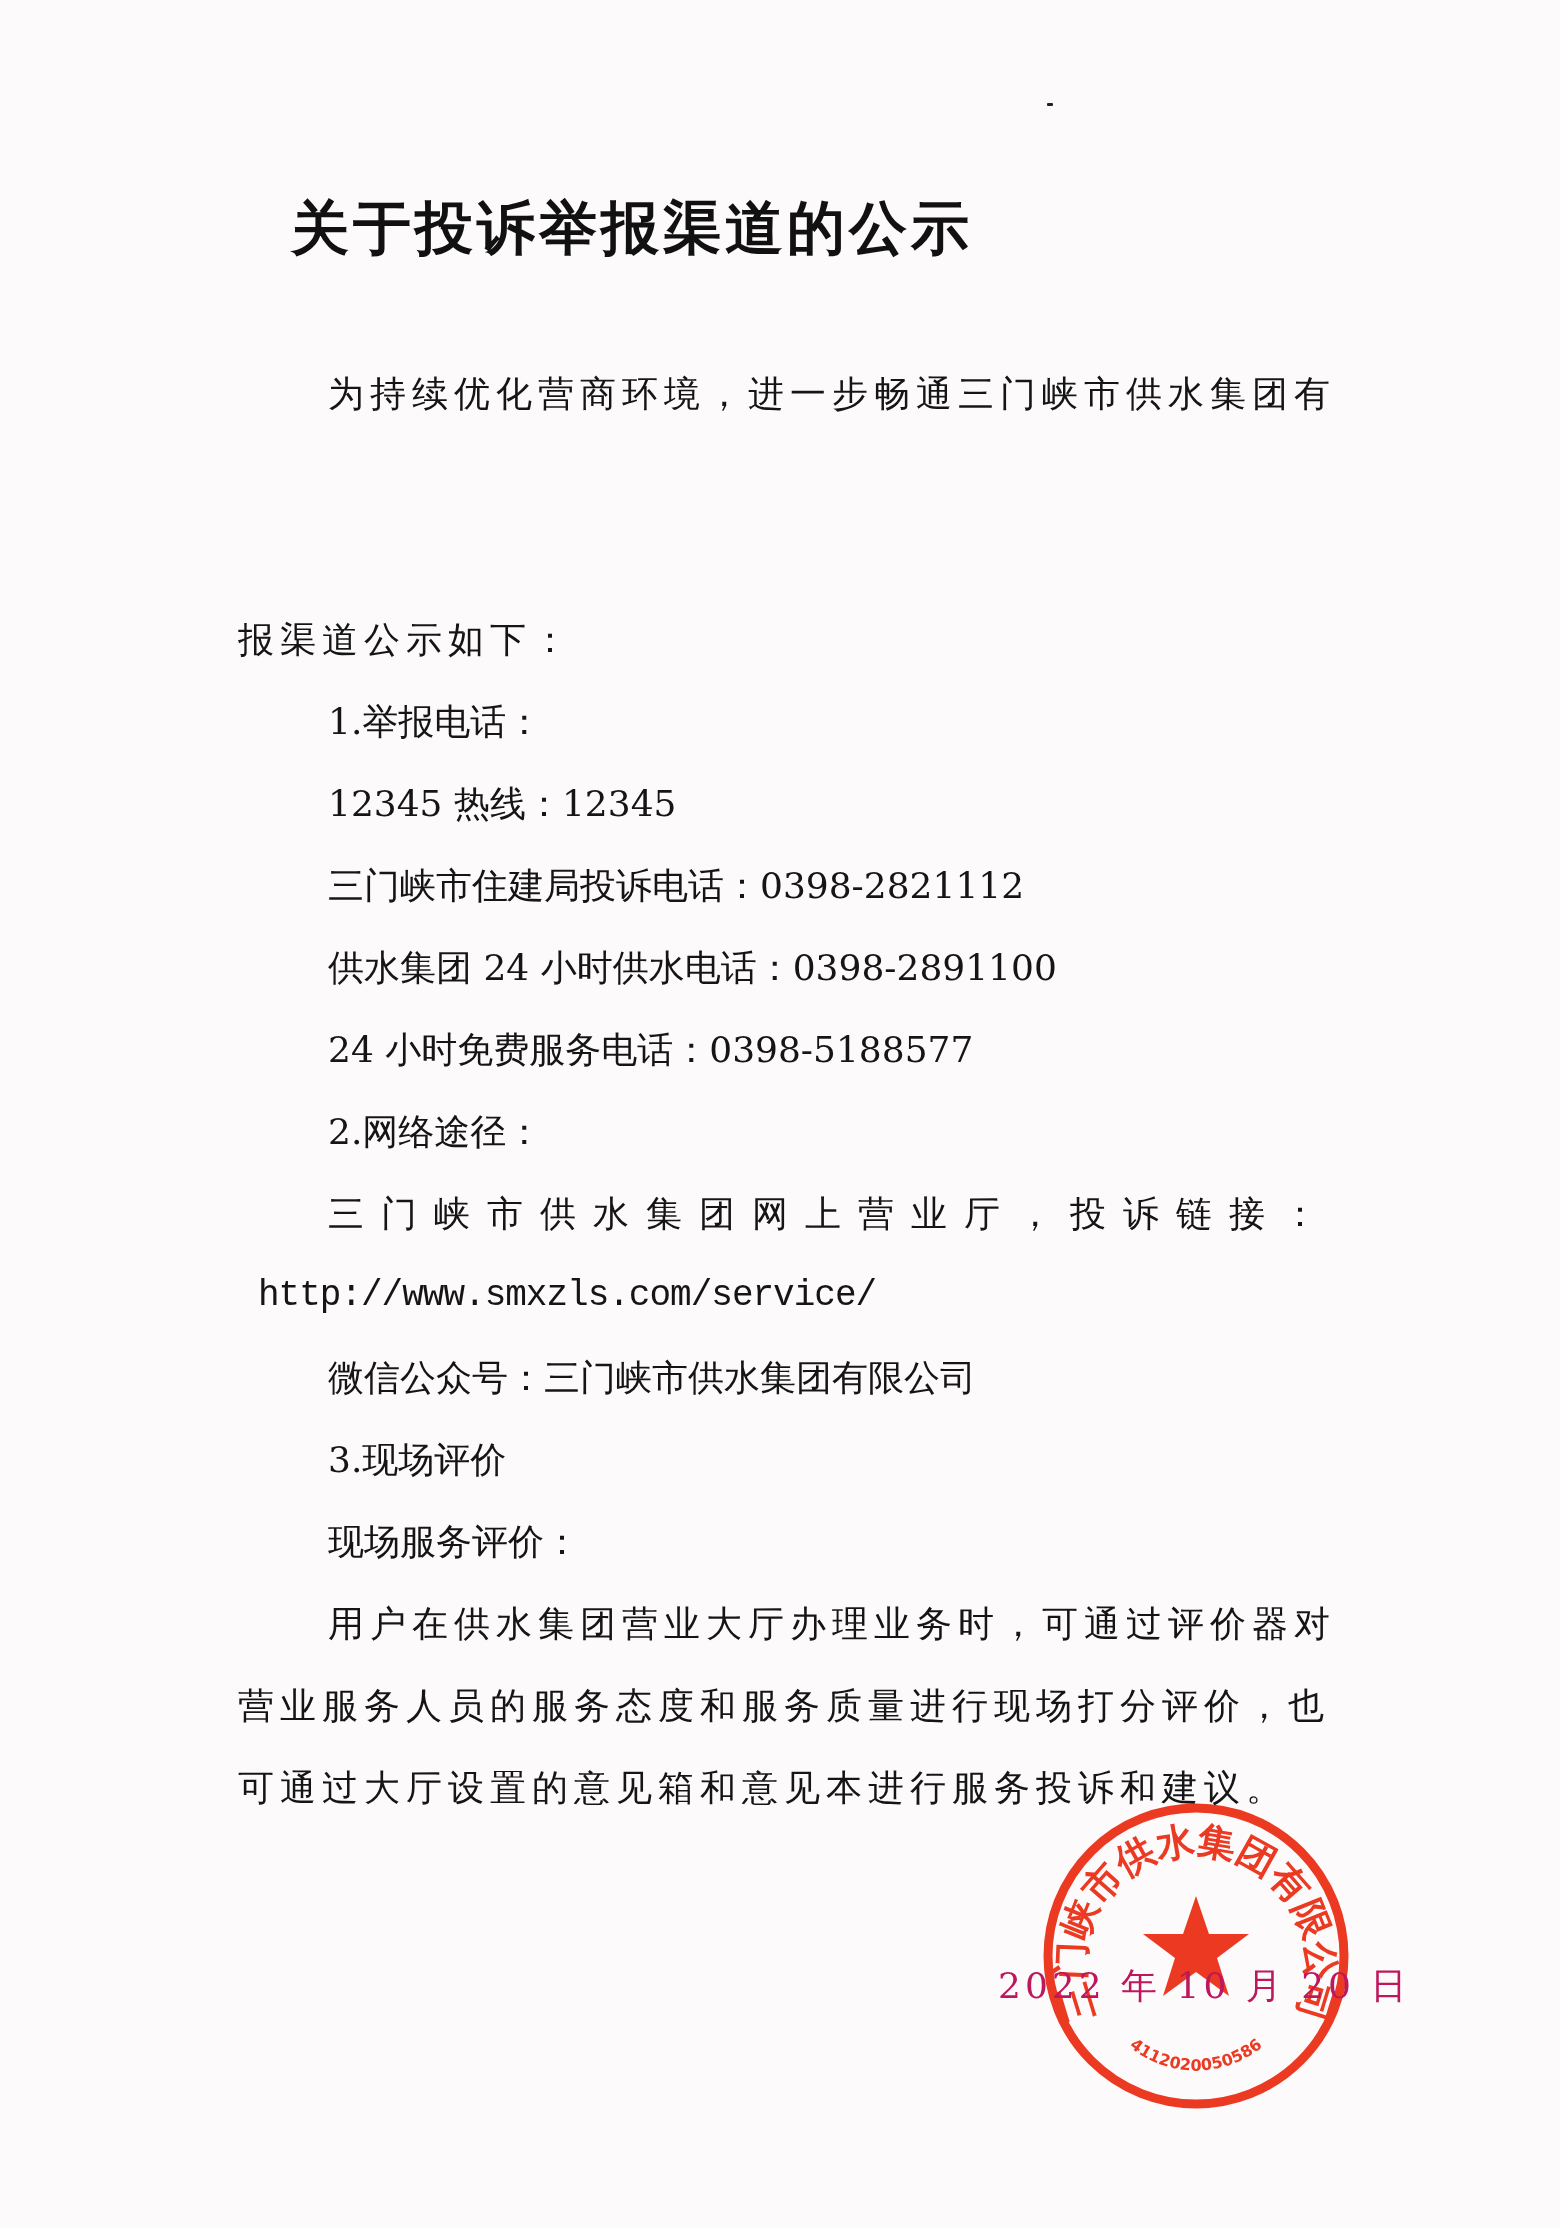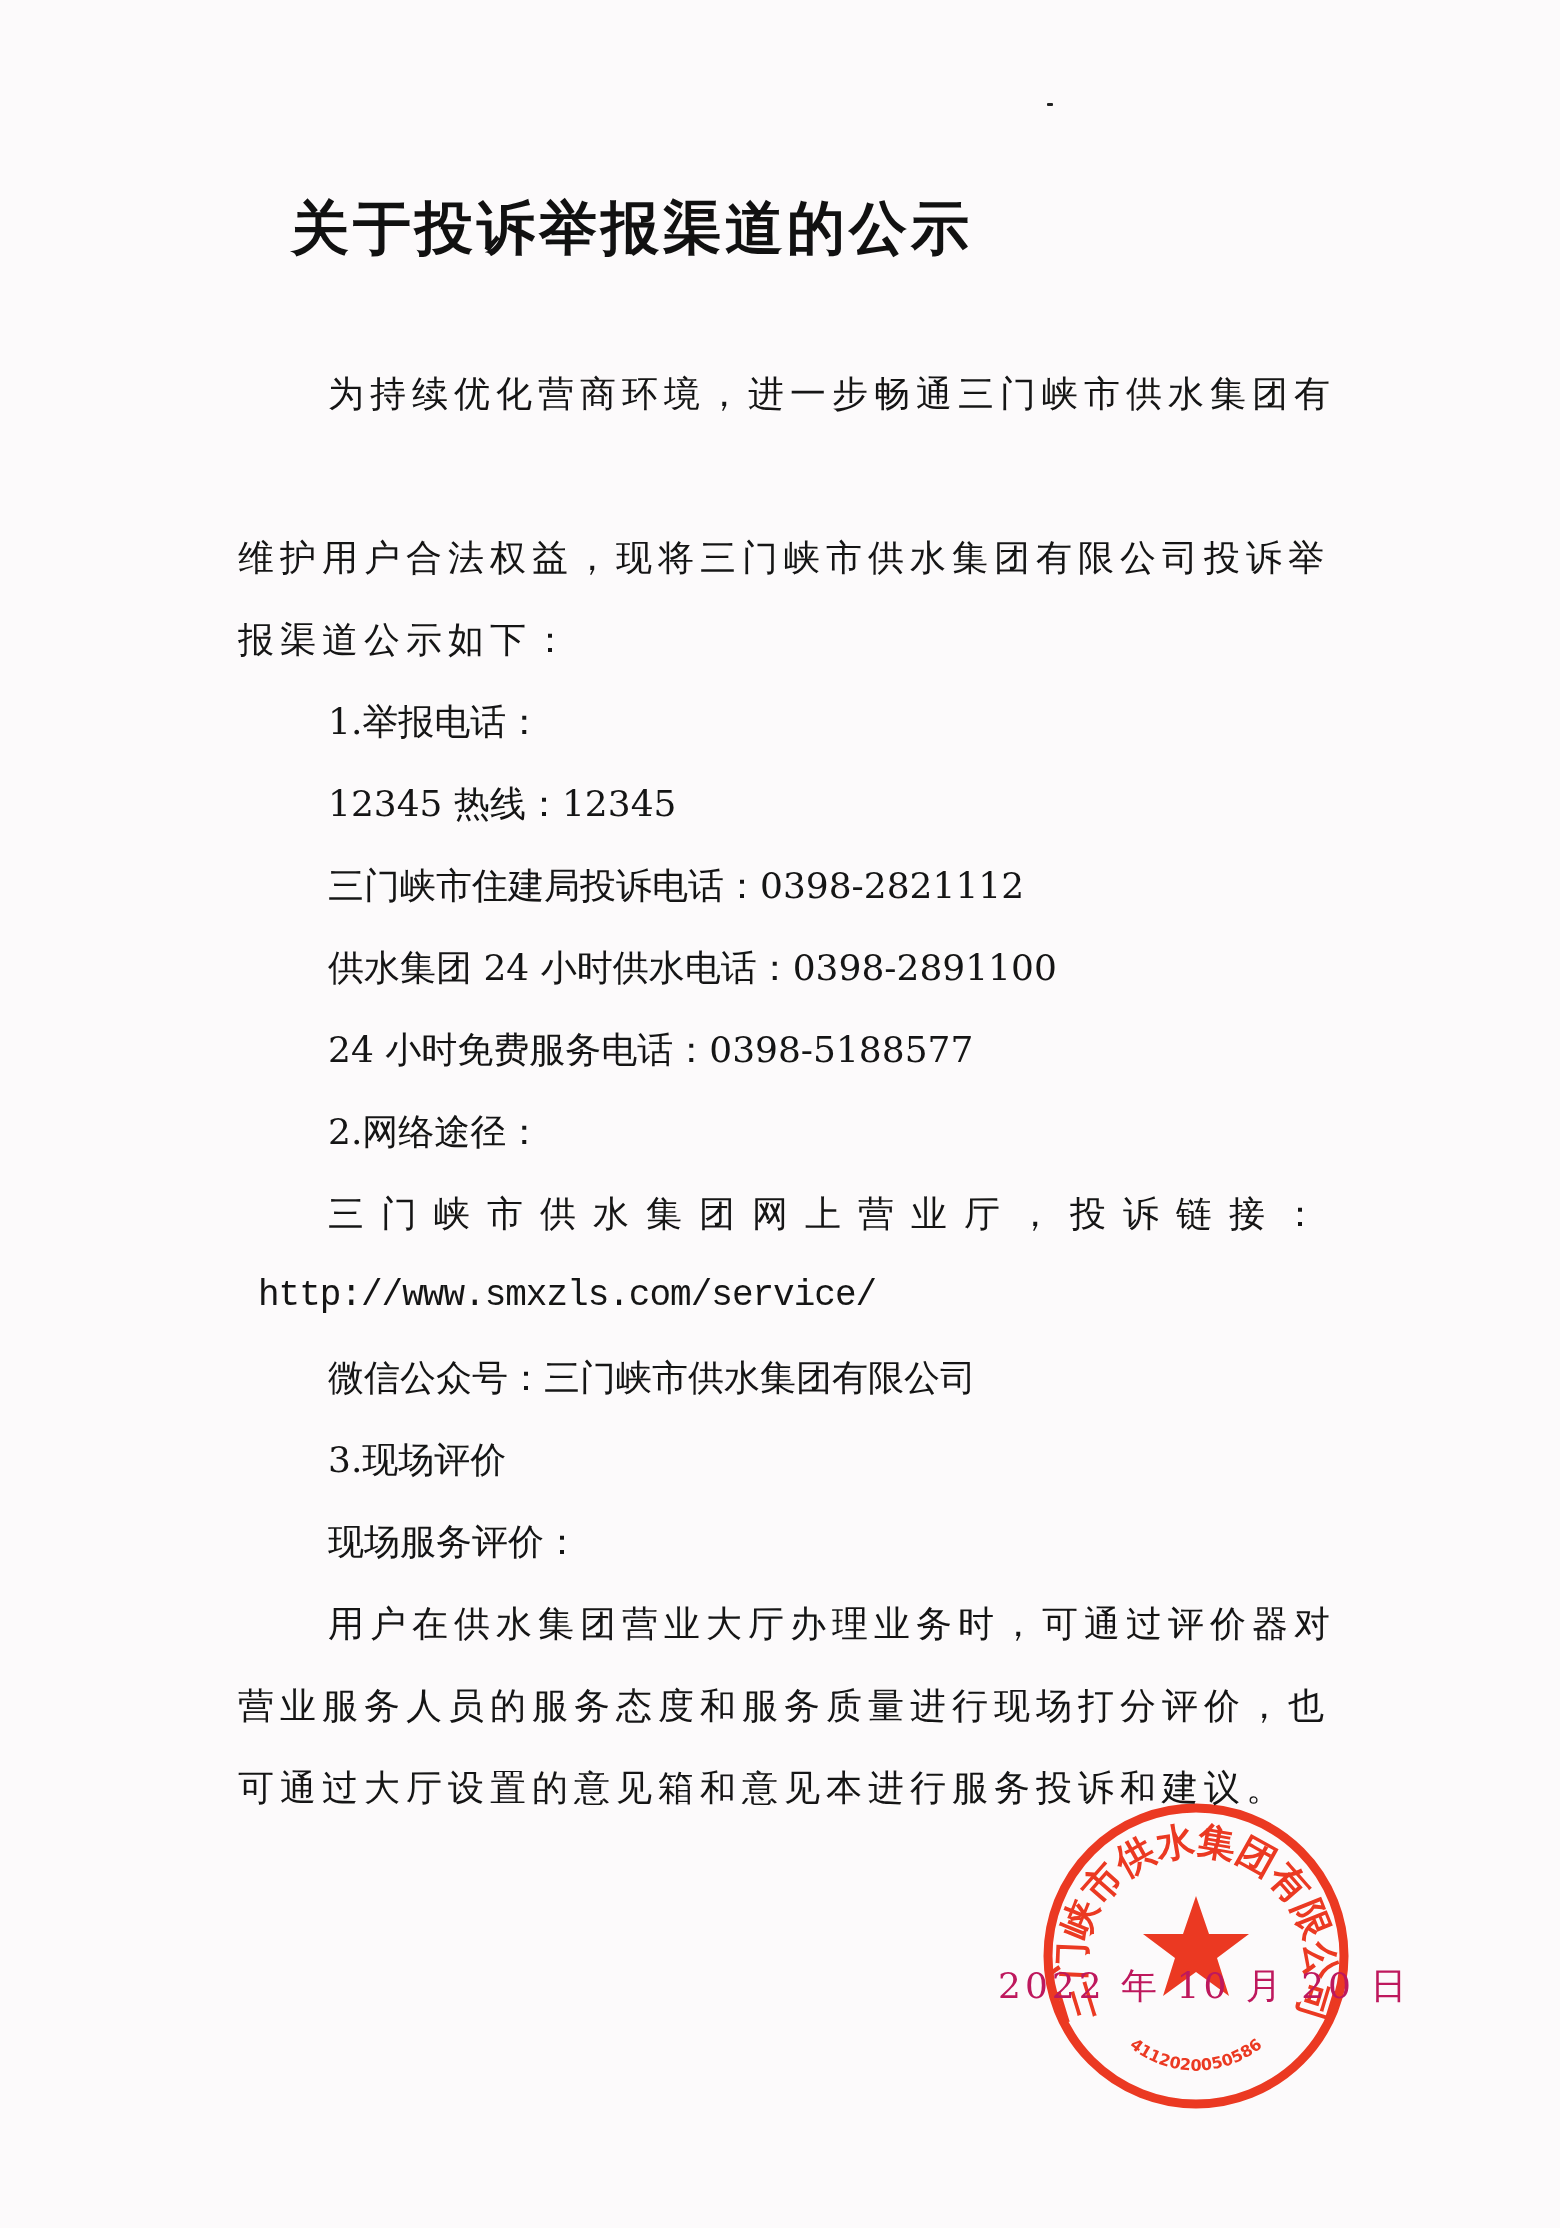--- a/index.html
+++ b/index.html
@@ -29,21 +29,20 @@
 </style>
 </head>
 <body>
 
 <div class="page">
   <div class="speck"></div>
 
   <div class="title">关于投诉举报渠道的公示</div>
 
   <div class="line indent justify" style="top:372px">为持续优化营商环境，进一步畅通三门峡市供水集团有</div>
-  <div class="line flush justify" style="top:536px">维护用户合法权益，现将三门峡市供水集团有限公司投诉举</div>
   <div class="line flush justify" style="top:618px">报渠道公示如下：</div>
 
   <div class="line indent" style="top:700px">1.举报电话：</div>
   <div class="line indent" style="top:782px">12345 热线：12345</div>
   <div class="line indent" style="top:864px">三门峡市住建局投诉电话：0398-2821112</div>
   <div class="line indent" style="top:946px">供水集团 24 小时供水电话：0398-2891100</div>
   <div class="line indent" style="top:1028px">24 小时免费服务电话：0398-5188577</div>
 
   <div class="line indent" style="top:1110px">2.网络途径：</div>
   <div class="line indent wide" style="top:1192px">三门峡市供水集团网上营业厅，投诉链接：</div>

